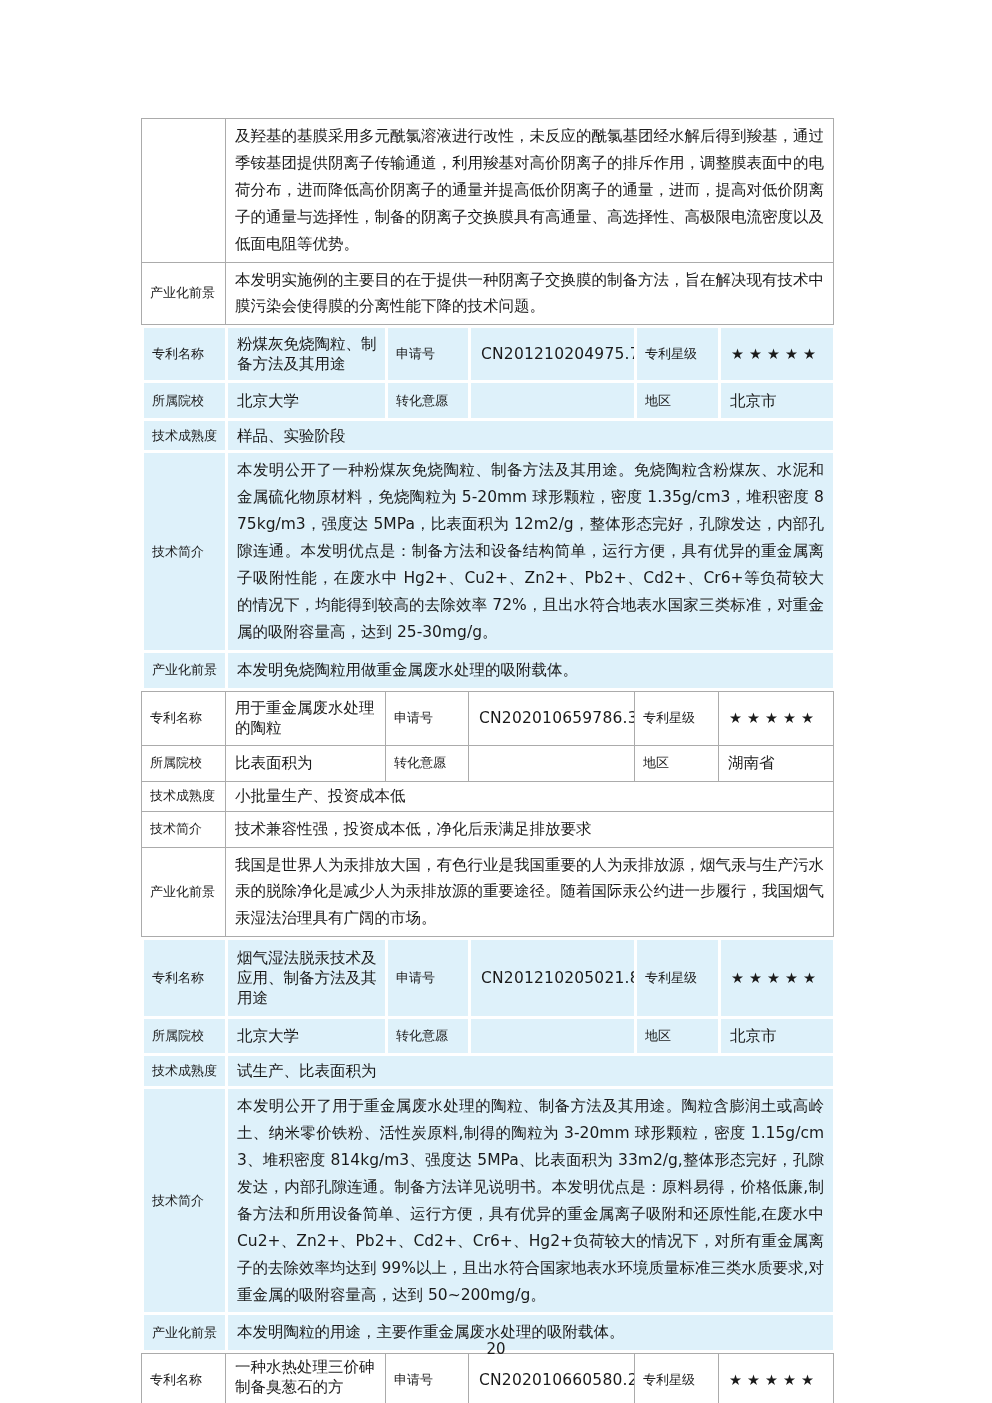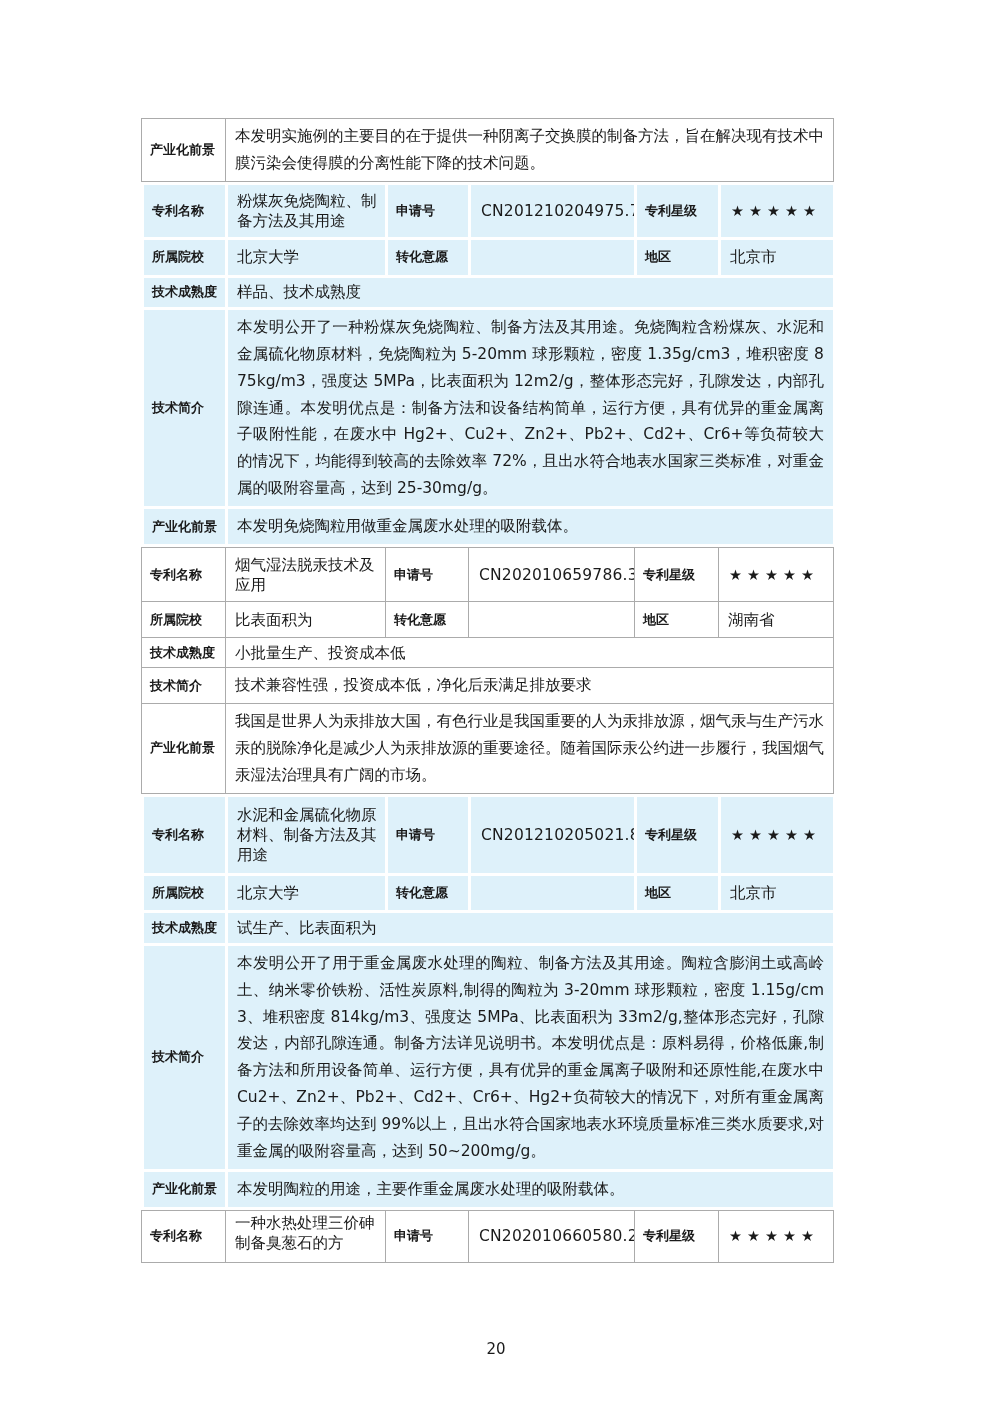--- a/index.html
+++ b/index.html
@@ -9,21 +9,21 @@
     font-family:"DejaVu Sans","Liberation Sans",sans-serif;
   }
   .sheet{position:absolute;left:141px;top:118px;width:692px;}
   table{table-layout:fixed;width:692px;border-collapse:collapse;margin:0;}
   td{vertical-align:middle;word-break:break-all;overflow:hidden;}
   
   .plain td{border:1px solid #ababab;background:#ffffff;}
   
   .blue td{border:3px solid #ffffff;background:#def1fa;}
   
-  .lbl{font-weight:bold;font-size:13px;white-space:nowrap;padding:2px 2px 2px 8px;line-height:18px;}
+  .lbl{font-weight:normal;font-size:13px;white-space:nowrap;padding:2px 2px 2px 8px;line-height:18px;}
   .val{font-size:15.5px;padding:2px 4px 2px 9px;line-height:22px;}
   .para{font-size:15.5px;padding:4px 9px 4px 9px;line-height:26.9px;text-align:justify;vertical-align:middle;}
   .name{font-size:15.5px;padding:2px 4px 2px 9px;line-height:20px;}
   .num{font-size:15.5px;padding:2px 2px 2px 10px;letter-spacing:0.2px;white-space:nowrap;}
   .stars{font-size:14.5px;letter-spacing:5px;white-space:nowrap;padding:2px 0 2px 10px;}
   .clip2{height:46px;overflow:hidden;}
   .pageno{position:absolute;top:1340px;left:0;width:992px;text-align:center;font-size:15px;}
 </style>
 </head>
 <body>
@@ -33,20 +33,24 @@
   <table class="plain">
     <colgroup>
         <col style="width:84px">
         <col style="width:160px">
         <col style="width:83px">
         <col style="width:166px">
         <col style="width:84px">
         <col style="width:115px">
       </colgroup>
     <tbody>
+        <tr>
+      <td class="lbl" style="height:134px"></td>
+      <td class="para" colspan="5">及羟基的基膜采用多元酰氯溶液进行改性，未反应的酰氯基团经水解后得到羧基，通过季铵基团提供阴离子传输通道，利用羧基对高价阴离子的排斥作用，调整膜表面中的电荷分布，进而降低高价阴离子的通量并提高低价阴离子的通量，进而，提高对低价阴离子的通量与选择性，制备的阴离子交换膜具有高通量、高选择性、高极限电流密度以及低面电阻等优势。</td>
+    </tr>
     <tr>
       <td class="lbl" style="height:56px">产业化前景</td>
       <td class="para" colspan="5">本发明实施例的主要目的在于提供一种阴离子交换膜的制备方法，旨在解决现有技术中膜污染会使得膜的分离性能下降的技术问题。</td>
     </tr>
   </tbody>
     </table>
 
   <table class="blue">
     <colgroup>
         <col style="width:84px">
@@ -68,21 +72,21 @@
     <tr>
       <td class="lbl" style="height:31px">所属院校</td>
       <td class="val">北京大学</td>
       <td class="lbl">转化意愿</td>
       <td class="val"></td>
       <td class="lbl">地区</td>
       <td class="val">北京市</td>
     </tr>
     <tr>
       <td class="lbl" style="height:25px">技术成熟度</td>
-      <td class="val" colspan="5">样品、技术成熟度</td>
+      <td class="val" colspan="5">样品、实验阶段</td>
     </tr>
     <tr>
       <td class="lbl">技术简介</td>
       <td class="para" colspan="5">本发明公开了一种粉煤灰免烧陶粒、制备方法及其用途。免烧陶粒含粉煤灰、水泥和金属硫化物原材料，免烧陶粒为 5-20mm 球形颗粒，密度 1.35g/cm3，堆积密度 875kg/m3，强度达 5MPa，比表面积为 12m2/g，整体形态完好，孔隙发达，内部孔隙连通。本发明优点是：制备方法和设备结构简单，运行方便，具有优异的重金属离子吸附性能，在废水中 Hg2+、Cu2+、Zn2+、Pb2+、Cd2+、Cr6+等负荷较大的情况下，均能得到较高的去除效率 72%，且出水符合地表水国家三类标准，对重金属的吸附容量高，达到 25-30mg/g。</td>
     </tr>
     <tr>
       <td class="lbl" style="height:25px">产业化前景</td>
       <td class="para" colspan="5">本发明免烧陶粒用做重金属废水处理的吸附载体。</td>
     </tr>
   </tbody>
@@ -93,21 +97,21 @@
         <col style="width:84px">
         <col style="width:160px">
         <col style="width:83px">
         <col style="width:166px">
         <col style="width:84px">
         <col style="width:115px">
       </colgroup>
     <tbody>
         <tr>
       <td class="lbl" style="height:49px">专利名称</td>
-      <td class="name">烟气湿法脱汞技术及应用</td>
+      <td class="name">用于重金属废水处理的陶粒</td>
       <td class="lbl">申请号</td>
       <td class="num">CN202010659786.3</td>
       <td class="lbl">专利星级</td>
       <td class="stars">★★★★★</td>
     </tr>
     <tr>
       <td class="lbl" style="height:31px">所属院校</td>
       <td class="val">比表面积为</td>
       <td class="lbl">转化意愿</td>
       <td class="val"></td>
@@ -134,21 +138,21 @@
         <col style="width:84px">
         <col style="width:160px">
         <col style="width:83px">
         <col style="width:166px">
         <col style="width:84px">
         <col style="width:115px">
       </colgroup>
     <tbody>
         <tr>
       <td class="lbl" style="height:72px">专利名称</td>
-      <td class="name">水泥和金属硫化物原材料、制备方法及其用途</td>
+      <td class="name">烟气湿法脱汞技术及应用、制备方法及其用途</td>
       <td class="lbl">申请号</td>
       <td class="num">CN201210205021.8</td>
       <td class="lbl">专利星级</td>
       <td class="stars">★★★★★</td>
     </tr>
     <tr>
       <td class="lbl" style="height:30px">所属院校</td>
       <td class="val">北京大学</td>
       <td class="lbl">转化意愿</td>
       <td class="val"></td>

